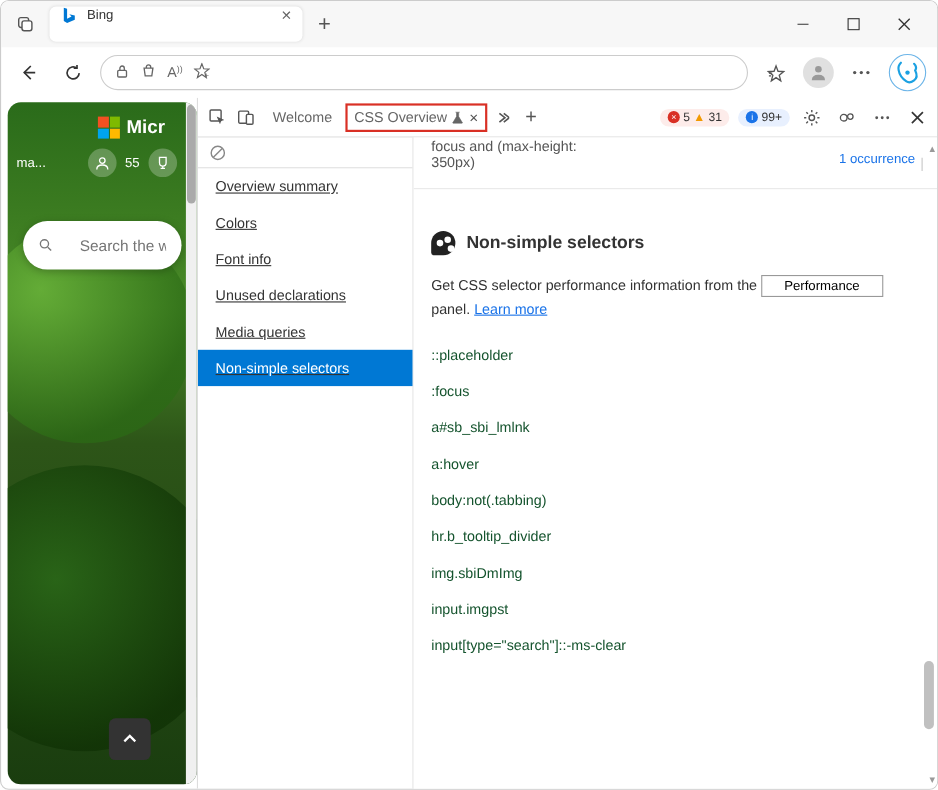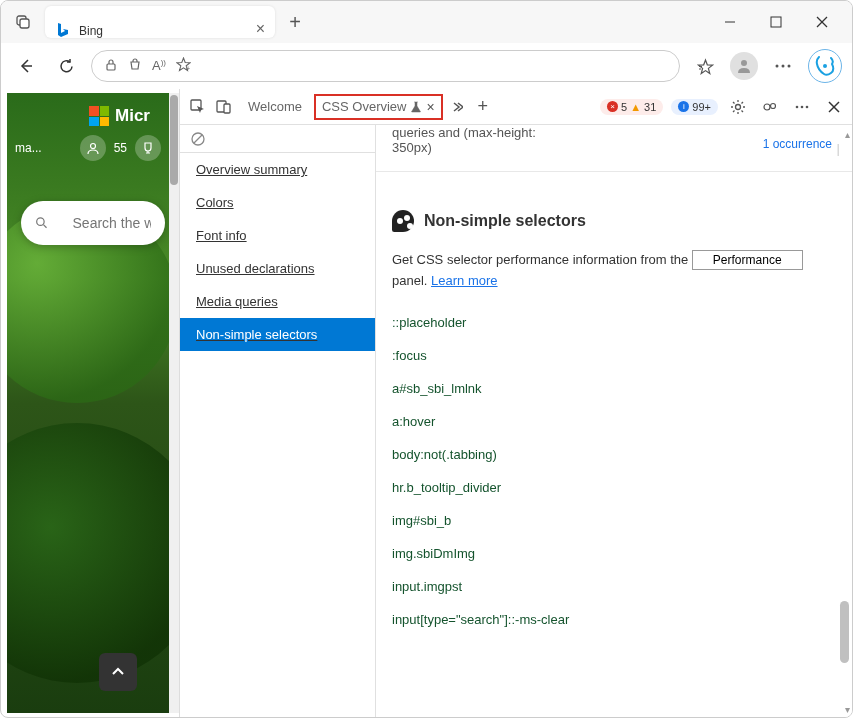--- a/index.html
+++ b/index.html
@@ -1,38 +1,38 @@
 <!DOCTYPE html>
 <html><head>
   <meta charset="utf-8">
   <style>
     * { box-sizing: border-box; margin: 0; padding: 0; }
     body { font-family: "Segoe UI", Arial, sans-serif; font-size: 13px; color: #333; background: #fff; width: 853px; height: 718px; border: 1px solid #ccc; border-radius: 8px; overflow: hidden; position: relative; }
     
     .titlebar { display: flex; align-items: center; height: 42px; padding: 0 8px; background: #f7f7f7; }
     .tab-btn { width: 28px; height: 28px; display: flex; align-items: center; justify-content: center; }
-    .browser-tab { display: flex; align-items: flex-end; background: #fff; border-radius: 6px; height: 32px; padding: 0 10px; margin-left: 8px; min-width: 230px; box-shadow: 0 0 3px rgba(0,0,0,0.1); }
+    .browser-tab { display: flex; align-items: flex-start; background: #fff; border-radius: 6px; height: 32px; padding: 0 10px; margin-left: 8px; min-width: 230px; box-shadow: 0 0 3px rgba(0,0,0,0.1); }
     .browser-tab .favicon { width: 16px; height: 16px; margin-right: 8px; }
     .browser-tab .title { flex: 1; font-size: 12px; }
     .browser-tab .close { margin-left: 8px; font-size: 16px; color: #666; }
     .new-tab { width: 32px; height: 32px; display: flex; align-items: center; justify-content: center; font-size: 20px; color: #555; margin-left: 4px; }
     .win-controls { margin-left: auto; display: flex; gap: 18px; padding-right: 8px; }
     .win-btn { width: 28px; height: 28px; display: flex; align-items: center; justify-content: center; font-size: 14px; }
     
     .addressbar-row { display: flex; align-items: center; height: 46px; padding: 0 10px; gap: 10px; }
     .nav-btn { width: 30px; height: 30px; display: flex; align-items: center; justify-content: center; color: #555; }
     .addressbar { flex: 1; display: flex; align-items: center; background: #fff; border: 1px solid #ccc; border-radius: 16px; height: 32px; padding: 0 12px; gap: 10px; }
     .addressbar .url { flex: 1; font-size: 13px; color: #777; }
     .addr-icon { color: #666; font-size: 13px; }
     .profile-btn { width: 28px; height: 28px; border-radius: 50%; background: #e0e0e0; display: flex; align-items: center; justify-content: center; }
     .copilot-btn { width: 34px; height: 34px; border-radius: 50%; border: 1px solid #6db5e8; display: flex; align-items: center; justify-content: center; }
     
     .content { display: flex; height: calc(100% - 88px); }
     
-    .webpage { width: 172px; position: relative; border-radius: 0; margin: 4px 0 4px 6px; background: linear-gradient(180deg, #2a6b1a 0%, #3a7a20 15%, #4a8a28 30%, #2d5518 50%, #1a3d0f 100%); overflow: hidden; text-decoration: underline; }
+    .webpage { width: 172px; position: relative; border-radius: 12px; margin: 4px 0 4px 6px; background: linear-gradient(180deg, #2a6b1a 0%, #3a7a20 15%, #4a8a28 30%, #2d5518 50%, #1a3d0f 100%); overflow: hidden; text-decoration: underline; }
     .webpage-scroll { position: absolute; right: 0; top: 0; bottom: 0; width: 10px; background: #f0f0f0; }
     .webpage-thumb { position: absolute; right: 1px; top: 2px; width: 8px; height: 90px; background: #aaa; border-radius: 4px; }
     .ms-logo { position: absolute; top: 13px; left: 82px; display: flex; align-items: center; gap: 6px; color: #fff; font-size: 17px; font-weight: 600; }
     .ms-grid { width: 20px; height: 20px; display: grid; grid-template: 1fr 1fr / 1fr 1fr; gap: 1px; }
     .ms-grid div:nth-child(1){background:#f25022;} .ms-grid div:nth-child(2){background:#7fba00;} .ms-grid div:nth-child(3){background:#00a4ef;} .ms-grid div:nth-child(4){background:#ffb900;}
     .bing-header { position: absolute; top: 40px; left: 0; right: 10px; height: 30px; display: flex; align-items: center; color: #fff; font-size: 12px; padding: 0 8px; gap: 8px; }
     .bing-badge { width: 26px; height: 26px; border-radius: 50%; background: rgba(255,255,255,0.25); display: flex; align-items: center; justify-content: center; }
     .search-pill { position: absolute; top: 108px; left: 14px; right: 14px; height: 44px; background: #fff; border-radius: 22px; display: flex; align-items: center; padding: 0 14px; gap: 24px; box-shadow: 0 2px 8px rgba(0,0,0,.25); }
     .search-pill input { border: none; outline: none; font-size: 14px; width: 100%; color: #666; background: transparent; }
     
@@ -295,21 +295,21 @@
         <div class="dt-side-item">Overview summary</div>
         <div class="dt-side-item">Colors</div>
         <div class="dt-side-item">Font info</div>
         <div class="dt-side-item">Unused declarations</div>
         <div class="dt-side-item">Media queries</div>
         <div class="dt-side-item sel">Non-simple selectors</div>
       </div>
 
       <div class="dt-main">
         <div class="prev-block">
-          <div style="width:150px">queries and (max-height: 350px)</div>
+          <div style="width:150px">focus and (max-height: 350px)</div>
           <a class="occ-link">1 occurrence</a>
             <span style="position:absolute;right:12px;top:16px;color:#ccc">|</span>
         </div>
         <div class="divider"></div>
         <div class="section">
           <div class="section-title">
             <span class="palette-icon"></span>
             <span>Non-simple selectors</span>
           </div>
           <div class="perf-text">
@@ -318,21 +318,20 @@
             <span>panel.</span>
             <a class="learn">Learn more</a>
           </div>
           <div class="selector-list">
             <div>::placeholder</div>
             <div>:focus</div>
             <div>a#sb_sbi_lmlnk</div>
             <div>a:hover</div>
             <div>body:not(.tabbing)</div>
             <div>hr.b_tooltip_divider</div>
-            <div>img#sbi_b</div>
             <div>img.sbiDmImg</div>
             <div>input.imgpst</div>
             <div>input[type="search"]::-ms-clear</div>
           </div>
         </div>
         <div class="main-scroll">
           <div class="ms-thumb-top">▴</div>
           <div class="ms-thumb"></div>
           <div class="ms-thumb-bot">▾</div>
         </div>

